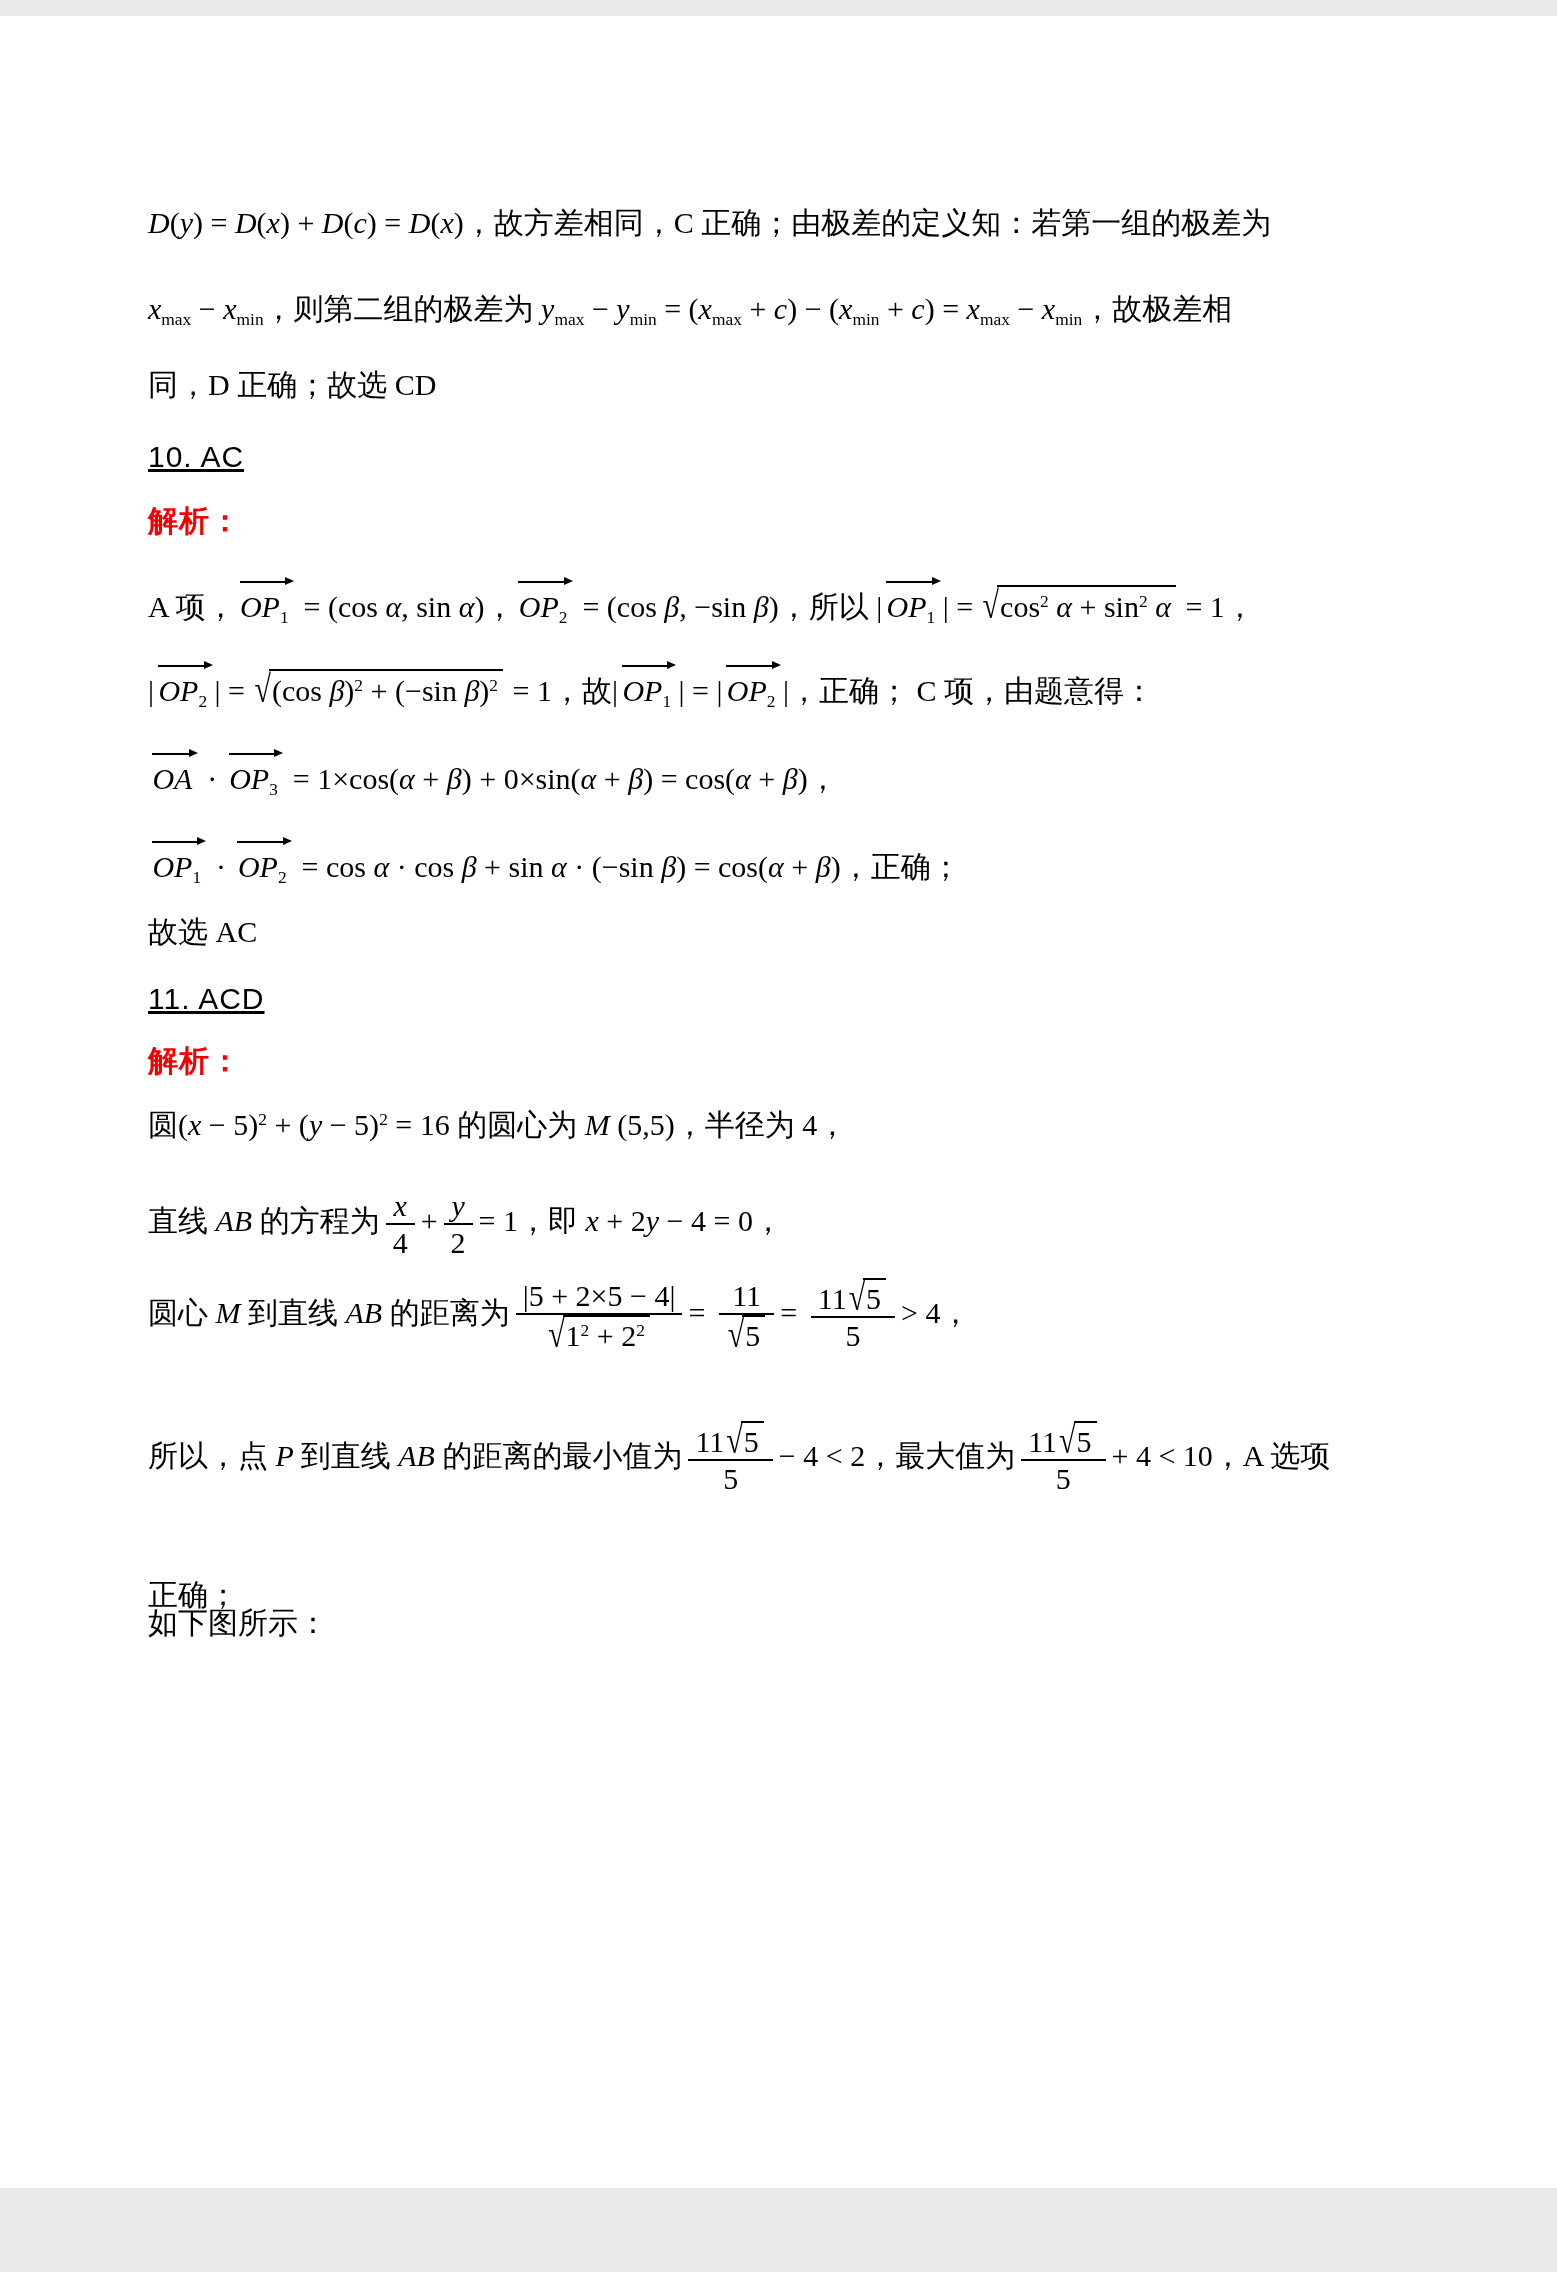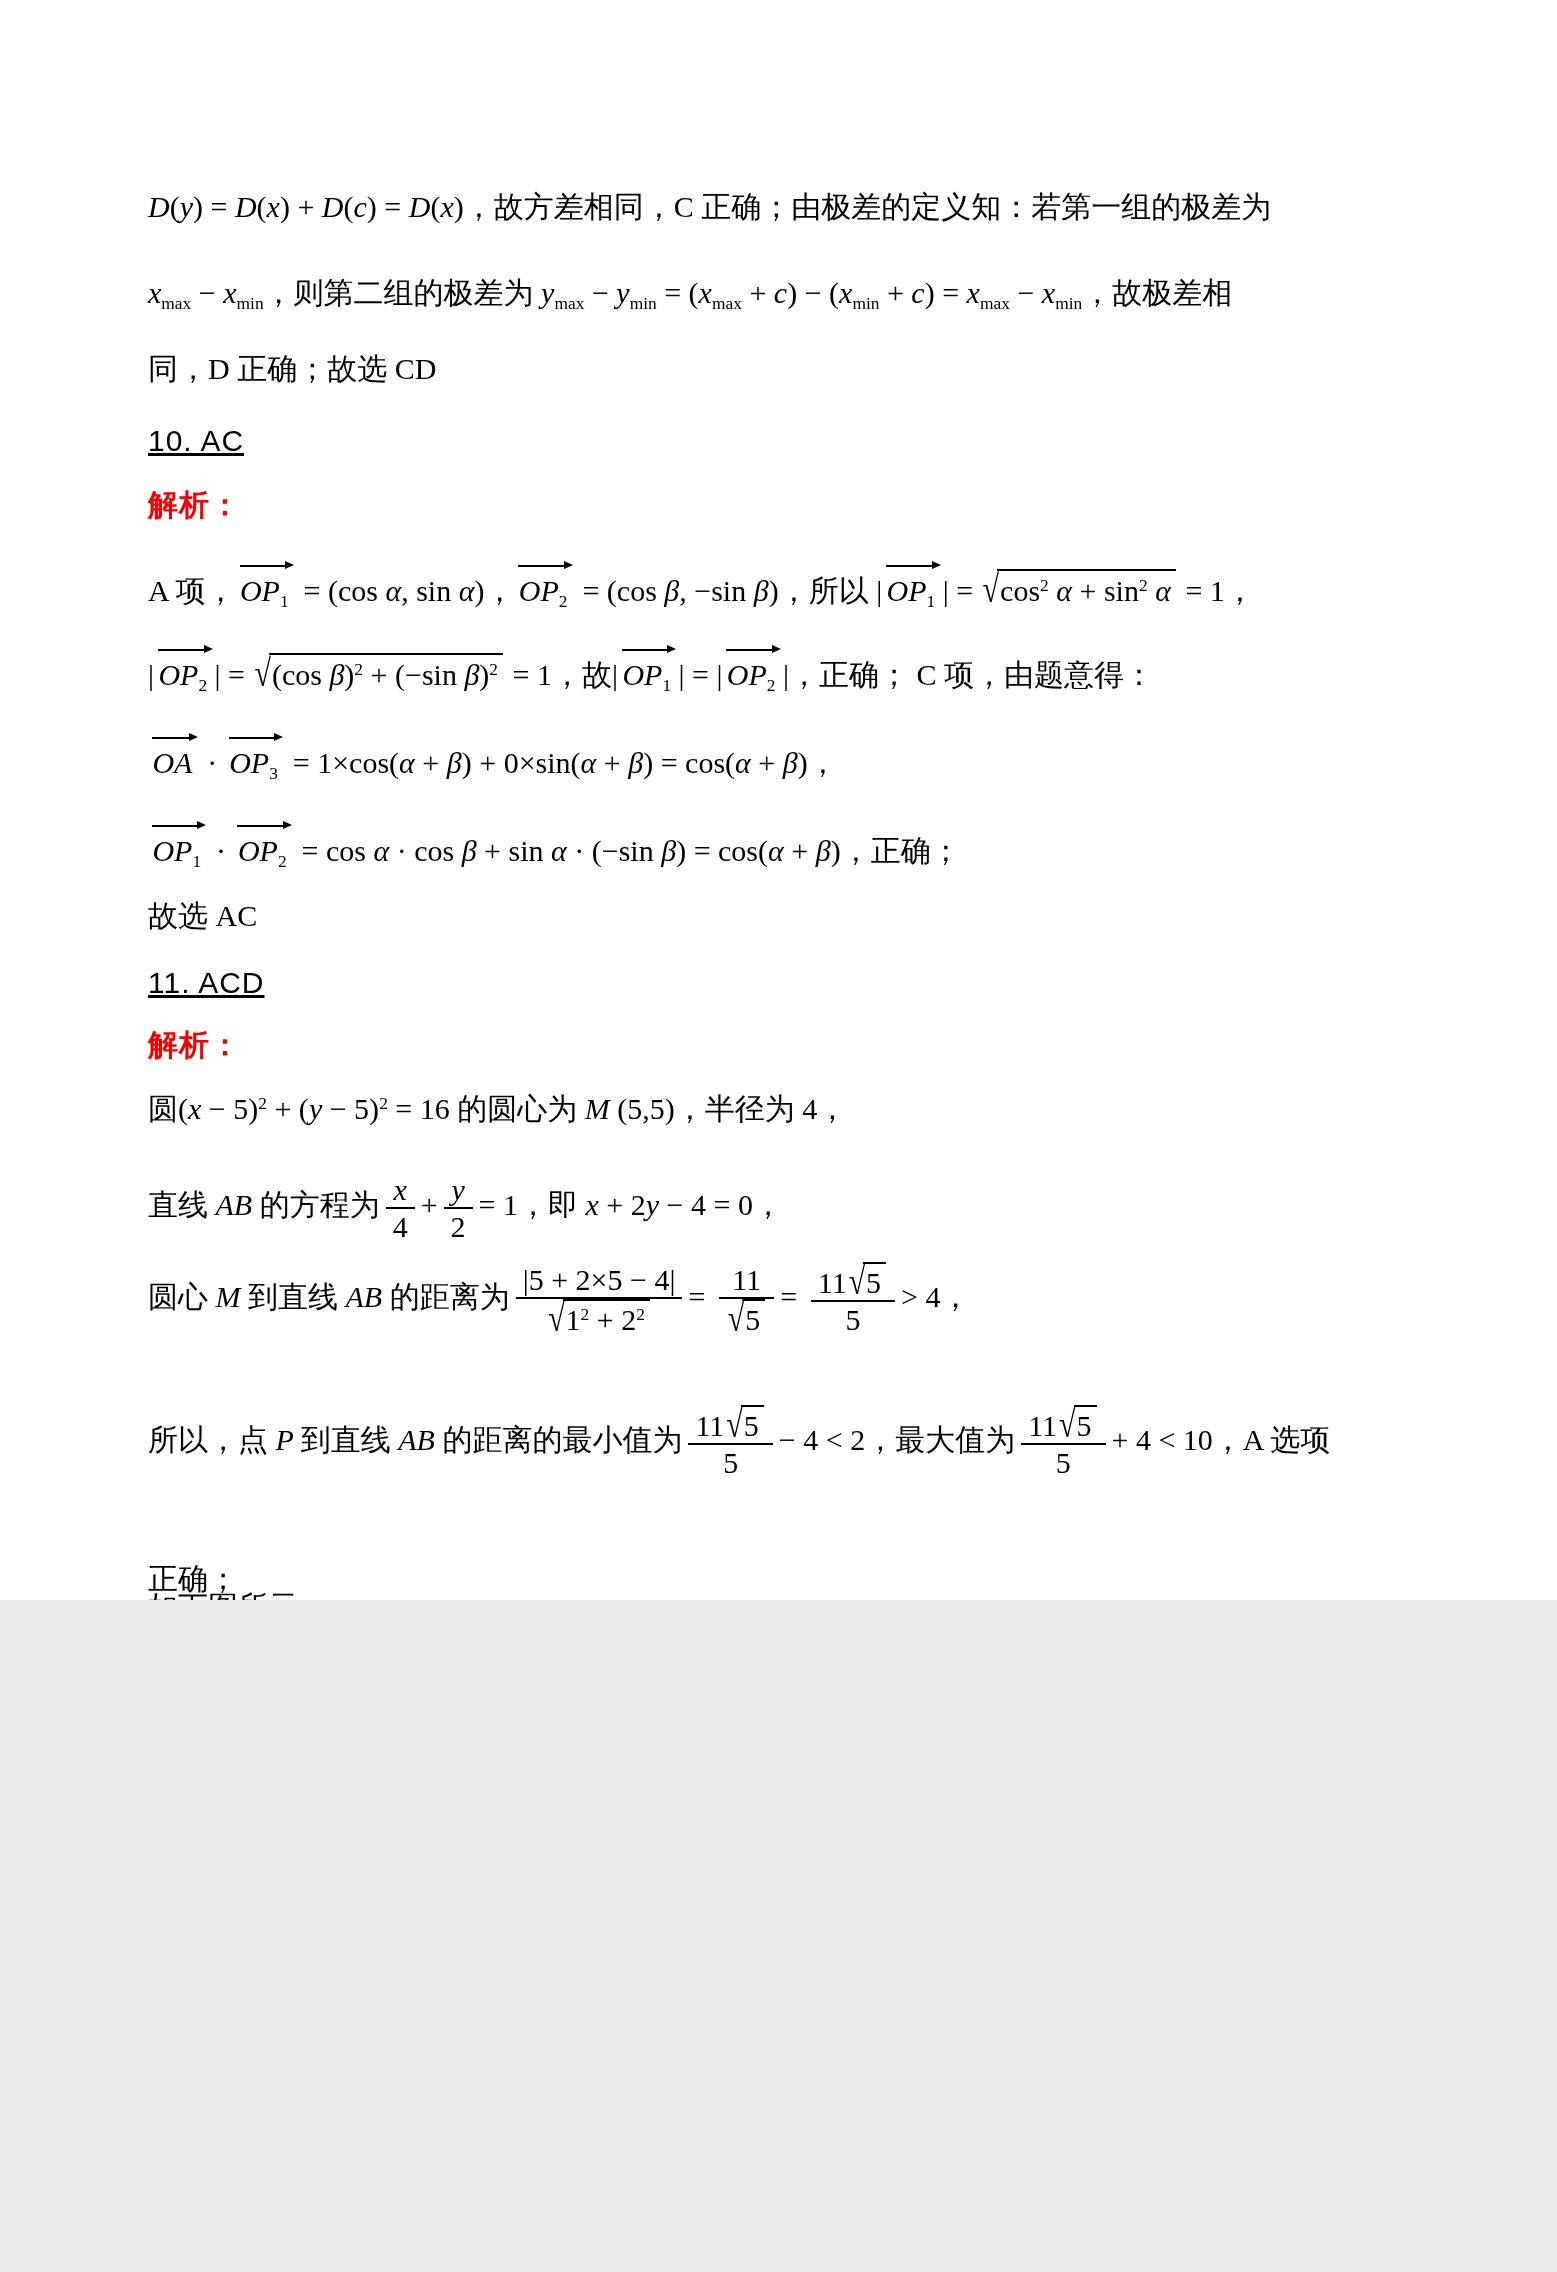--- a/index.html
+++ b/index.html
@@ -1,18 +1,18 @@
 <!DOCTYPE html>
 <html style="--red: #f40000; --ink: #000000; --bg: #ffffff; --wm: #8f8f8f;"><head>
 <meta charset="utf-8">
 <style>
   :root { --ink:#000; --red:#f40000; --wm:#8f8f8f; --bg:#fff; }
   html,body { margin:0; padding:0; background:#e9e9e9; }
   .page {
-    position:relative; width:1557px; height:1600px; margin:0 auto;
+    position:relative; width:1557px; height:2172px; margin:16px auto;
     background:var(--bg); color:var(--ink); overflow:hidden;
     font-family:"Liberation Serif","DejaVu Serif",serif;
     font-size:30px; line-height:1.25;
   }
   .line { position:absolute; left:148px; white-space:nowrap; }
   .line.red {
     color:var(--red); font-weight:bold;
     font-family:"Liberation Sans","DejaVu Sans",sans-serif;
     letter-spacing:1px;
   }

